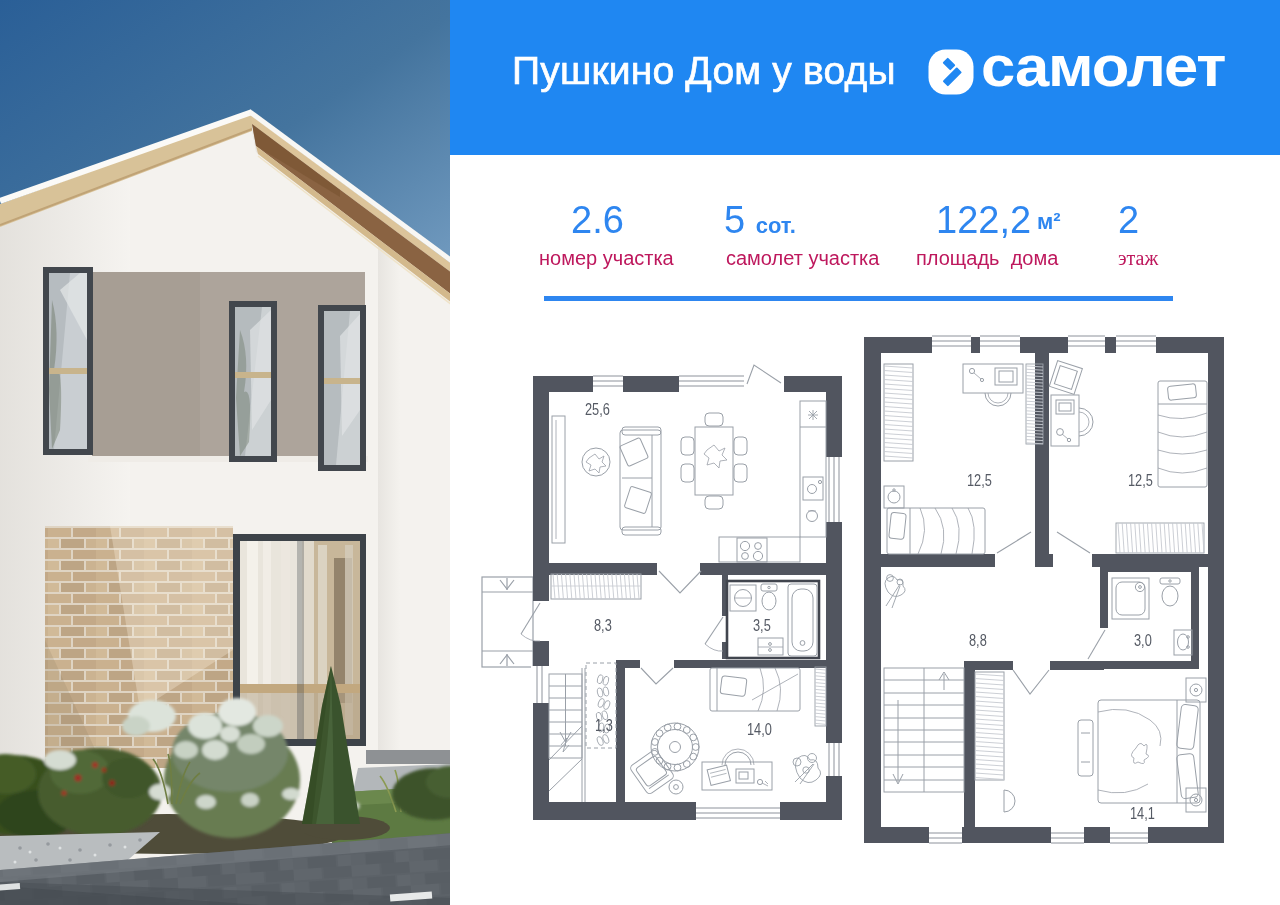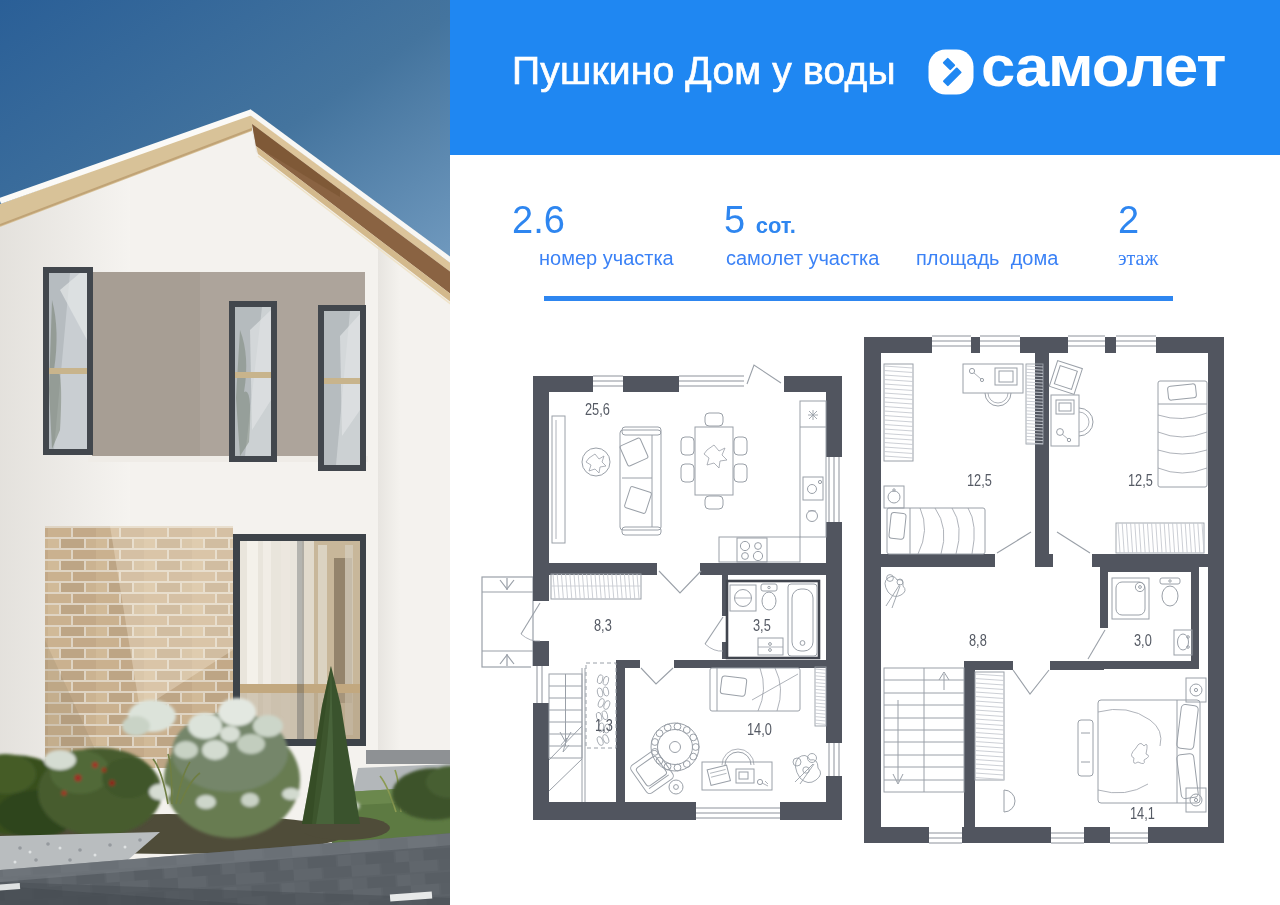--- a/index.html
+++ b/index.html
@@ -2,21 +2,21 @@
 <html><head>
 <meta charset="utf-8">
 <style>
   html,body{margin:0;padding:0;background:#fff;}
   #page{position:relative;width:1280px;height:905px;overflow:hidden;background:#ffffff;font-family:"Liberation Sans",sans-serif;}
   #photo{position:absolute;left:0;top:0;width:450px;height:905px;}
   #band{position:absolute;left:450px;top:0;width:830px;height:155px;background:#1f87f2;}
   #title{position:absolute;left:512px;top:49px;width:420px;color:#fff;font-size:39px;font-weight:400;letter-spacing:0.2px;-webkit-text-stroke:0.7px #fff;}
   .num{position:absolute;color:#2e86f0;font-size:38px;font-weight:400;}
   .unit{font-size:22px;font-weight:700;}
-  .lbl{position:absolute;color:#3b82f6;font-size:20px;}
+  .lbl{position:absolute;color:#be185d;font-size:20px;}
   #logotype{position:absolute;left:981px;top:33px;color:#fff;font-size:57px;font-weight:bold;letter-spacing:-1px;transform:scaleX(1.08);transform-origin:0 0;}
   #rule{position:absolute;left:544px;top:296px;width:629px;height:5px;background:#2e86f0;}
 </style>
 </head>
 <body>
 <div id="page">
 
   <div id="photo"><svg width="450" height="905" viewBox="0 0 450 905" xmlns="http://www.w3.org/2000/svg">
 <defs>
   <filter id="soft" x="-20%" y="-20%" width="140%" height="140%">
@@ -228,24 +228,25 @@
       <svg style="position:absolute;left:928px;top:49px" width="46" height="46" viewBox="0 0 46 46" xmlns="http://www.w3.org/2000/svg">
         <rect x="0.5" y="0.5" width="45" height="45" rx="17" fill="#ffffff"></rect>
         <g fill="#1f87f2">
           <rect x="17.3" y="9.5" width="7.4" height="11" rx="1" transform="rotate(-45 21 15)"></rect>
           <rect x="20.6" y="17.8" width="7.4" height="20" rx="1" transform="rotate(45 24.3 27.8)"></rect>
         </g>
       </svg>
 <div id="logotype">самолет</div>
     </div>
 
-  <div class="num" style="left:512px;top:199px;">2.6</div>
+  <div class="num" style="left:571px;top:199px;">2.6</div>
 
   <div class="num" style="left:724px;top:199px;">5 <span class="unit">сот.</span></div>
 
+  <div class="num" style="left:936px;top:199px;">122,2<span class="unit" style="margin-left:6px;position:relative;top:-4px;">м²</span></div>
 
   <div class="num" style="left:1118px;top:199px;">2</div>
   <div class="lbl" style="left:539px;top:247px;">номер участка</div>
   <div class="lbl" style="left:726px;top:247px;">самолет участка</div>
   <div class="lbl" style="left:916px;top:247px;">площадь&nbsp; дома</div>
   <div class="lbl" style="left:1118px;top:247px;font-family:Liberation Serif, serif;">этаж</div>
 
   <div id="rule"></div>
   <svg style="position:absolute;left:470px;top:330px" width="390" height="550" viewBox="470 330 390 550" xmlns="http://www.w3.org/2000/svg" fill="none">
       <g stroke="#9aa0a8" stroke-width="1.2">

